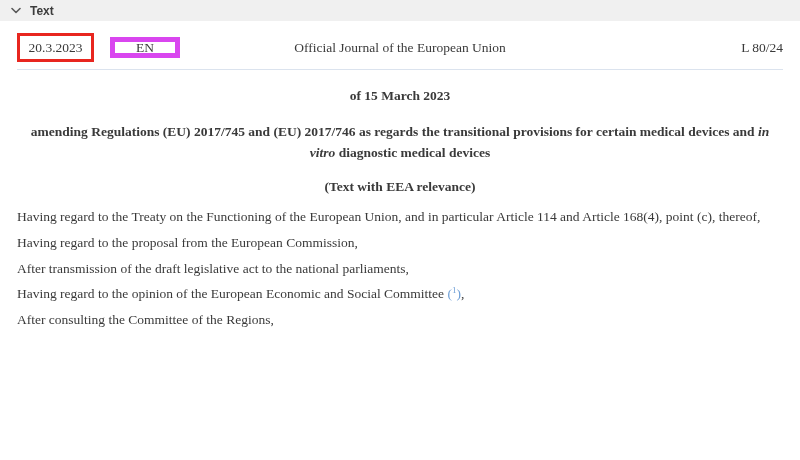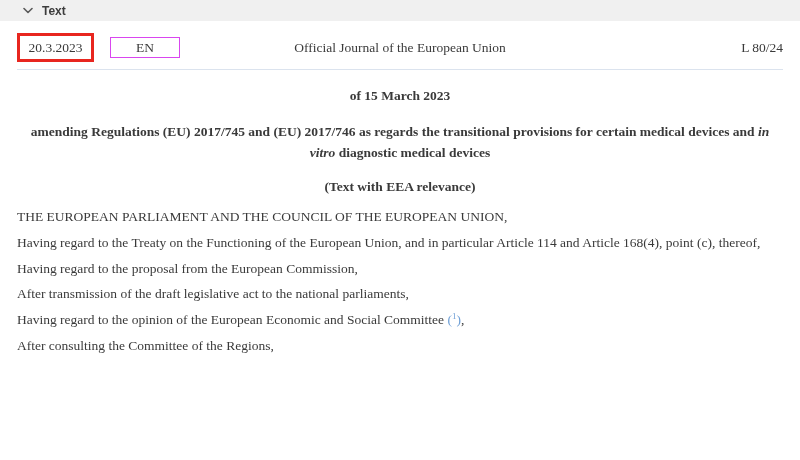--- a/index.html
+++ b/index.html
@@ -5,41 +5,41 @@
   html, body { margin:0; padding:0; }
   body {
     width:800px; height:460px; overflow:hidden;
     background:#ffffff;
     font-family:"Liberation Serif", serif;
     color:#3a3a3a;
   }
   .section-bar {
     height:21px; background:#f0f0f0;
     display:flex; align-items:center;
-    padding-left:23px; gap:9px;
+    padding-left:11px; gap:9px;
     font-family:"Liberation Sans", sans-serif;
     cursor:pointer;
   }
   .chev { display:flex; align-items:center; }
   .section-label { font-size:12px; font-weight:bold; color:#3c3c3c; }
 
   .doc { position:relative; padding:12px 17px 0 17px; }
 
   .doc-header { position:relative; height:30px; }
   .date-box {
     position:absolute; left:0; top:0;
     width:77px; height:29px; box-sizing:border-box;
     border:3px solid #e8261f;
     display:flex; align-items:center; justify-content:center;
     font-size:13.5px; color:#3a3a3a; background:#fff;
   }
   .lang-box {
     position:absolute; left:93px; top:4px;
     width:70px; height:21px; box-sizing:border-box;
-    border:1px solid #d946ef;
+    border:5px solid #d946ef;
     display:flex; align-items:center; justify-content:center;
     font-size:13.5px; color:#3a3a3a;
   }
   .journal-title {
     position:absolute; left:0; right:0; top:7px;
     text-align:center; font-size:13.5px; color:#3a3a3a;
   }
   .page-ref { position:absolute; right:0; top:7px; font-size:13.5px; color:#3a3a3a; }
 
   .rule { height:1px; background:#dbe3ee; margin-top:6px; }
@@ -85,21 +85,20 @@
       <span class="page-ref">L 80/24</span>
     </div>
 
     <div class="rule"></div>
 
     <p class="c b reg-date">of 15 March 2023</p>
     <p class="c b subtitle"><span>amending Regulations (EU) 2017/745 and (EU) 2017/746 as regards the transitional provisions for certain medical devices and </span><em>in vitro</em><span> diagnostic medical devices</span></p>
     <p class="c b eea">(Text with EEA relevance)</p>
 
     <div class="body-text">
-      <p class="para">THE EUROPEAN PARLIAMENT AND THE COUNCIL OF THE EUROPEAN UNION,</p>
       <p class="para">Having regard to the Treaty on the Functioning of the European Union, and in particular Article 114 and Article 168(4), point (c), thereof,</p>
       <p class="para">Having regard to the proposal from the European Commission,</p>
       <p class="para">After transmission of the draft legislative act to the national parliaments,</p>
       <p class="para"><span>Having regard to the opinion of the European Economic and Social Committee </span><a class="fn"><span>(</span><sup>1</sup><span>)</span></a><span>,</span></p>
       <p class="para">After consulting the Committee of the Regions,</p>
     </div>
 
   </div>
 </div>
 

